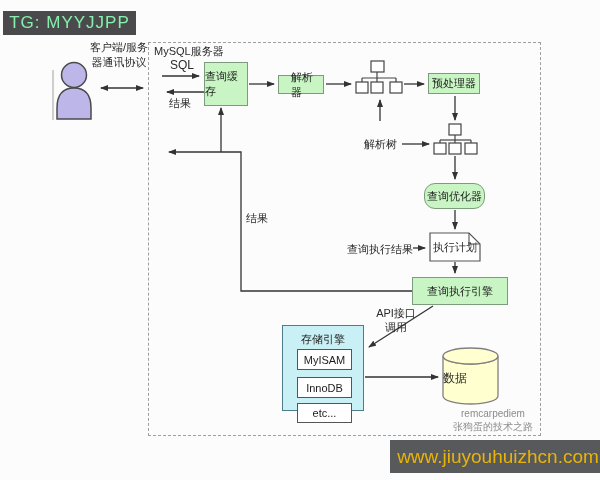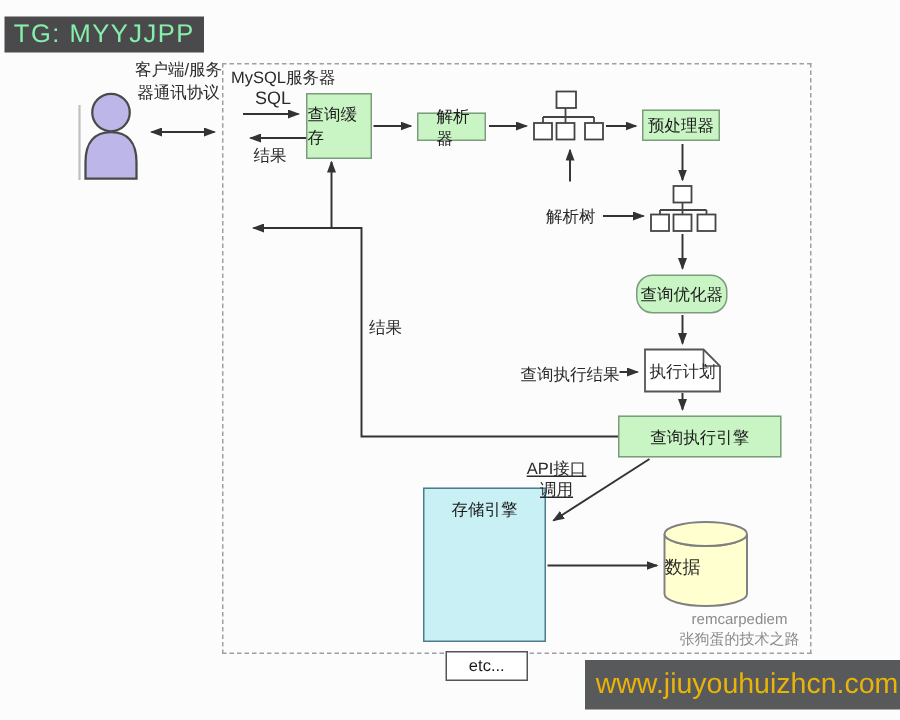--- a/index.html
+++ b/index.html
@@ -21,23 +21,23 @@
   }
   .greenbox{
     background:#c9f5c4;border:1px solid #7d9c7d;
     display:flex;align-items:center;justify-content:center;
     font-size:11px;color:#1c1c1c;z-index:3;
   }
   .q-cache{left:204px;top:62px;width:44px;height:44px;}
   .parser{left:278px;top:75px;width:46px;height:19px;padding-left:12px;}
   .preproc{left:428px;top:73px;width:52px;height:21px;font-family:Liberation Mono, monospace;}
   .optimizer{left:424px;top:183px;width:61px;height:26px;border-radius:11px;}
-  .engine{left:412px;top:277px;width:109px;height:28px;}
+  .engine{left:412px;top:277px;width:96px;height:28px;}
   .storage{
-    left:282px;top:325px;width:82px;height:103px;
+    left:282px;top:325px;width:82px;height:86px;
     background:#c9f0f4;border:1px solid #4d7d8c;z-index:3;
   }
   .storage-title{
     position:absolute;left:0;top:6px;width:100%;
     text-align:center;font-size:11px;color:#1c1c1c;
   }
   .engine-item{
     position:absolute;left:14px;width:53px;height:19px;
     background:#fff;border:1px solid #555;
     display:flex;align-items:center;justify-content:center;
@@ -47,21 +47,21 @@
   .mysql-title{left:154px;top:44px;}
   .client-lbl{
     left:87px;top:40px;width:64px;white-space:normal;
     text-align:center;line-height:15px;word-break:break-all;
   }
   .sql-lbl{left:170px;top:58px;font-size:12px;}
   .result-top{left:169px;top:96px;}
   .parse-tree-lbl{left:364px;top:137px;}
   .result-mid{left:246px;top:211px;}
   .exec-result-lbl{left:347px;top:242px;}
-  .api-lbl{left:348px;top:306px;width:46px;text-align:center;white-space:normal;line-height:14px;text-decoration:underline;}
+  .api-lbl{left:373px;top:306px;width:46px;text-align:center;white-space:normal;line-height:14px;}
   .plan-lbl{left:430px;top:240px;width:50px;text-align:center;z-index:4;}
   .data-lbl{left:443px;top:370px;width:55px;text-align:left;font-size:12px;z-index:4;}
   .watermark{
     left:448px;top:407px;width:90px;text-align:center;
     color:#8b8b8b;font-size:10px;line-height:13px;white-space:normal;
   }
   .footer-bar{
     left:390px;top:440px;width:216px;height:33px;
     background:#58595b;color:#eab308;font-size:19px;
     display:flex;align-items:center;justify-content:center;z-index:5;
@@ -164,21 +164,23 @@
 
 <div class="abs greenbox q-cache">查询缓存</div>
 <div class="abs greenbox parser">解析器</div>
 <div class="abs greenbox preproc">预处理器</div>
 <div class="abs greenbox optimizer">查询优化器</div>
 <div class="abs greenbox engine">查询执行引擎</div>
 <div class="abs lbl plan-lbl">执行计划</div>
 
 <div class="abs storage">
   <div class="storage-title">存储引擎</div>
-  <div class="engine-item" style="top:77px;height:18px;margin-top:31px;">etc...</div>
+  <div class="engine-item" style="top:23px;">MyISAM</div>
+  <div class="engine-item" style="top:51px;">InnoDB</div>
+  <div class="engine-item" style="top:77px;height:18px;">etc...</div>
 </div>
 
 <div class="abs lbl data-lbl">数据</div>
 
 <div class="abs lbl watermark">
   <span>remcarpediem</span><br>
   <span>张狗蛋的技术之路</span>
 </div>
 
 <div class="abs footer-bar">www.jiuyouhuizhcn.com</div>

